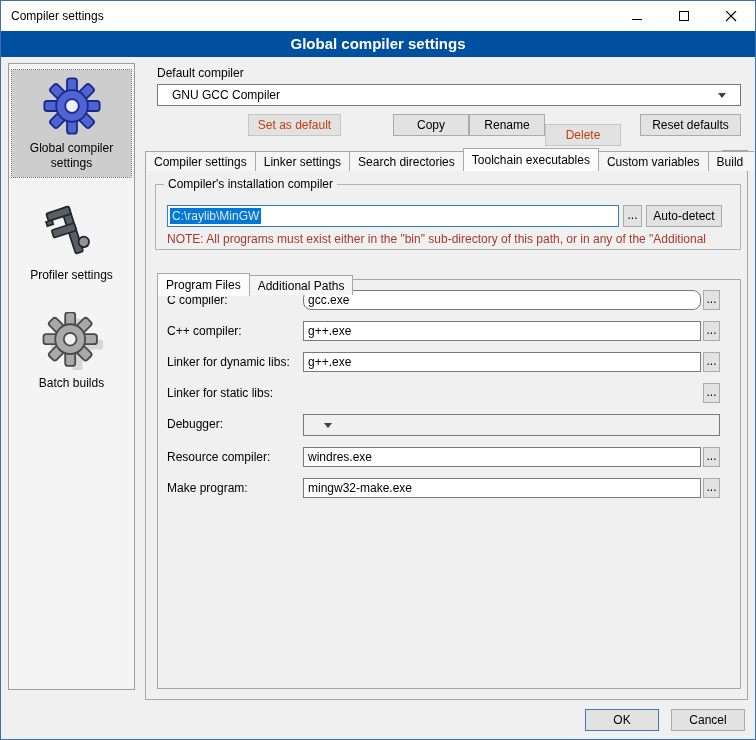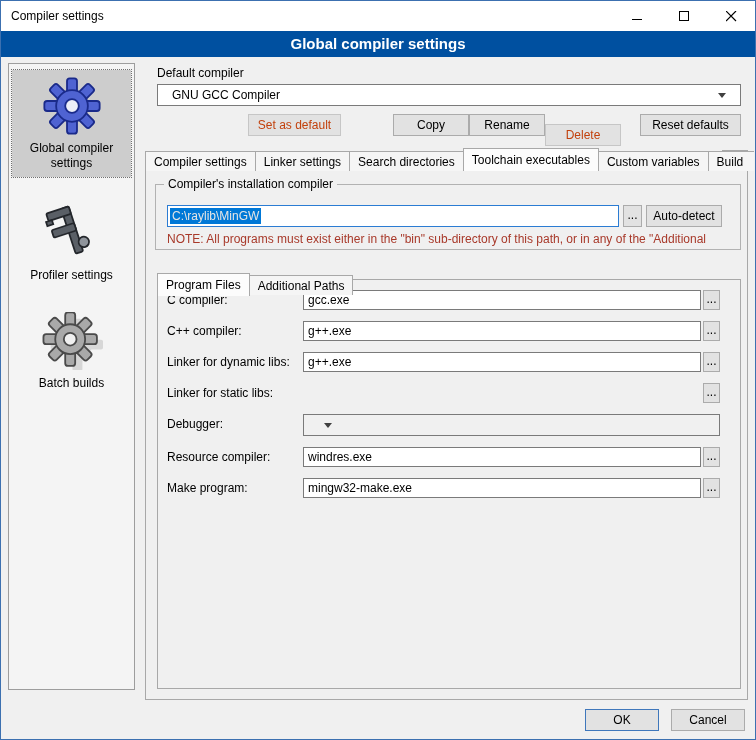--- a/index.html
+++ b/index.html
@@ -160,21 +160,21 @@
         <span class="selected-text">C:\raylib\MinGW</span>
       </div>
       <div class="btn" style="left:467px;top:20px;width:19px;line-height:18px">...</div>
       <div class="btn" style="left:490px;top:20px;width:76px">Auto-detect</div>
       <div class="note">NOTE: All programs must exist either in the "bin" sub-directory of this path, or in any of the "Additional</div>
     </div>
 
     <div class="subpanel">
 
       <span class="lbl" style="left:9px;top:13px">C compiler:</span>
-      <input class="txt" style="top: 10px;" value="gcc.exe">
+      <input class="txt" style="top: 10px; border-radius: 8px;" value="gcc.exe">
       <div class="btn browse" style="top:10px">...</div>
 
       <span class="lbl" style="left:9px;top:44px">C++ compiler:</span>
       <input class="txt" style="top: 41px;" value="g++.exe">
       <div class="btn browse" style="top:41px">...</div>
 
       <span class="lbl" style="left:9px;top:75px">Linker for dynamic libs:</span>
       <input class="txt" style="top: 72px;" value="g++.exe">
       <div class="btn browse" style="top:72px">...</div>
 

